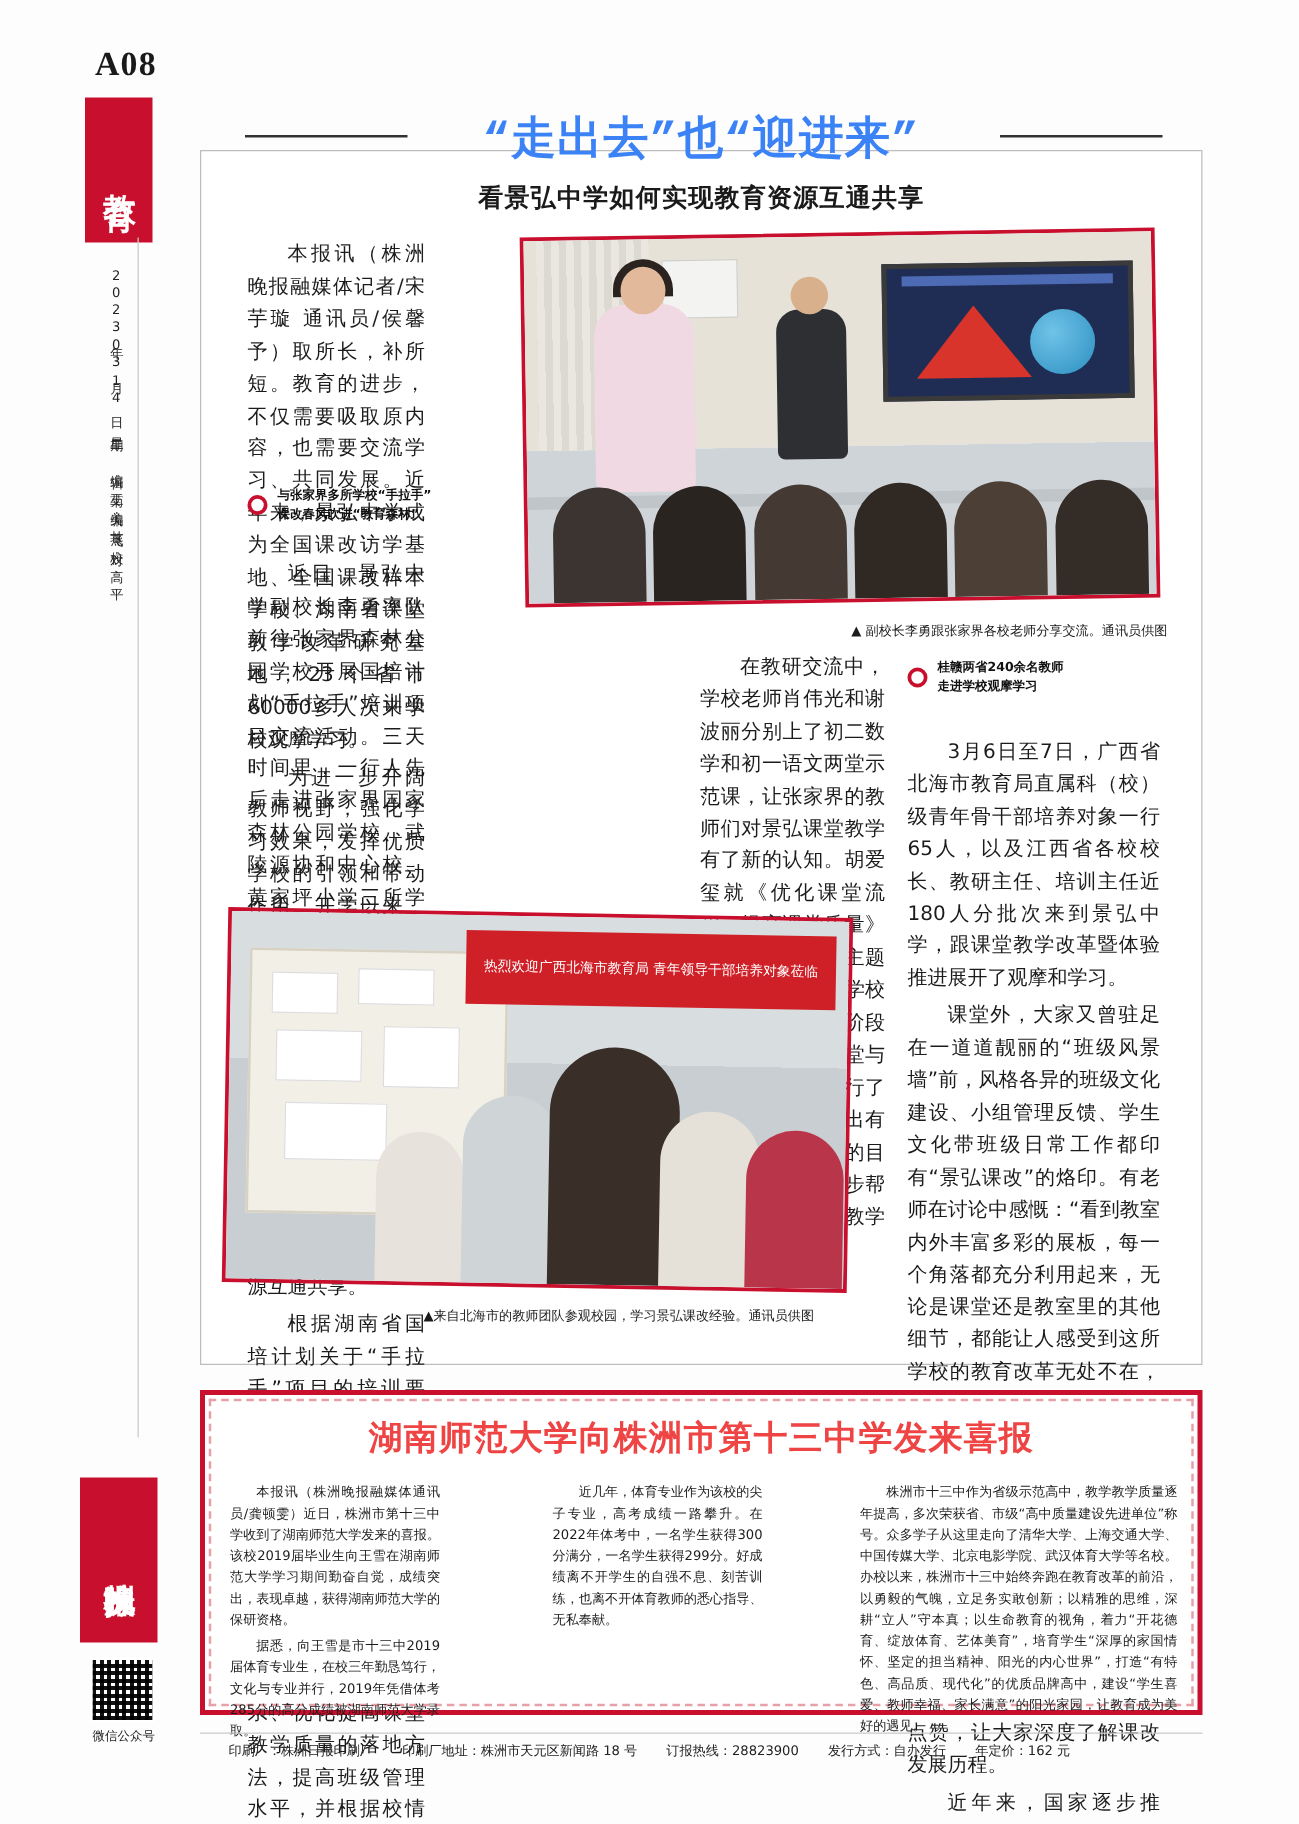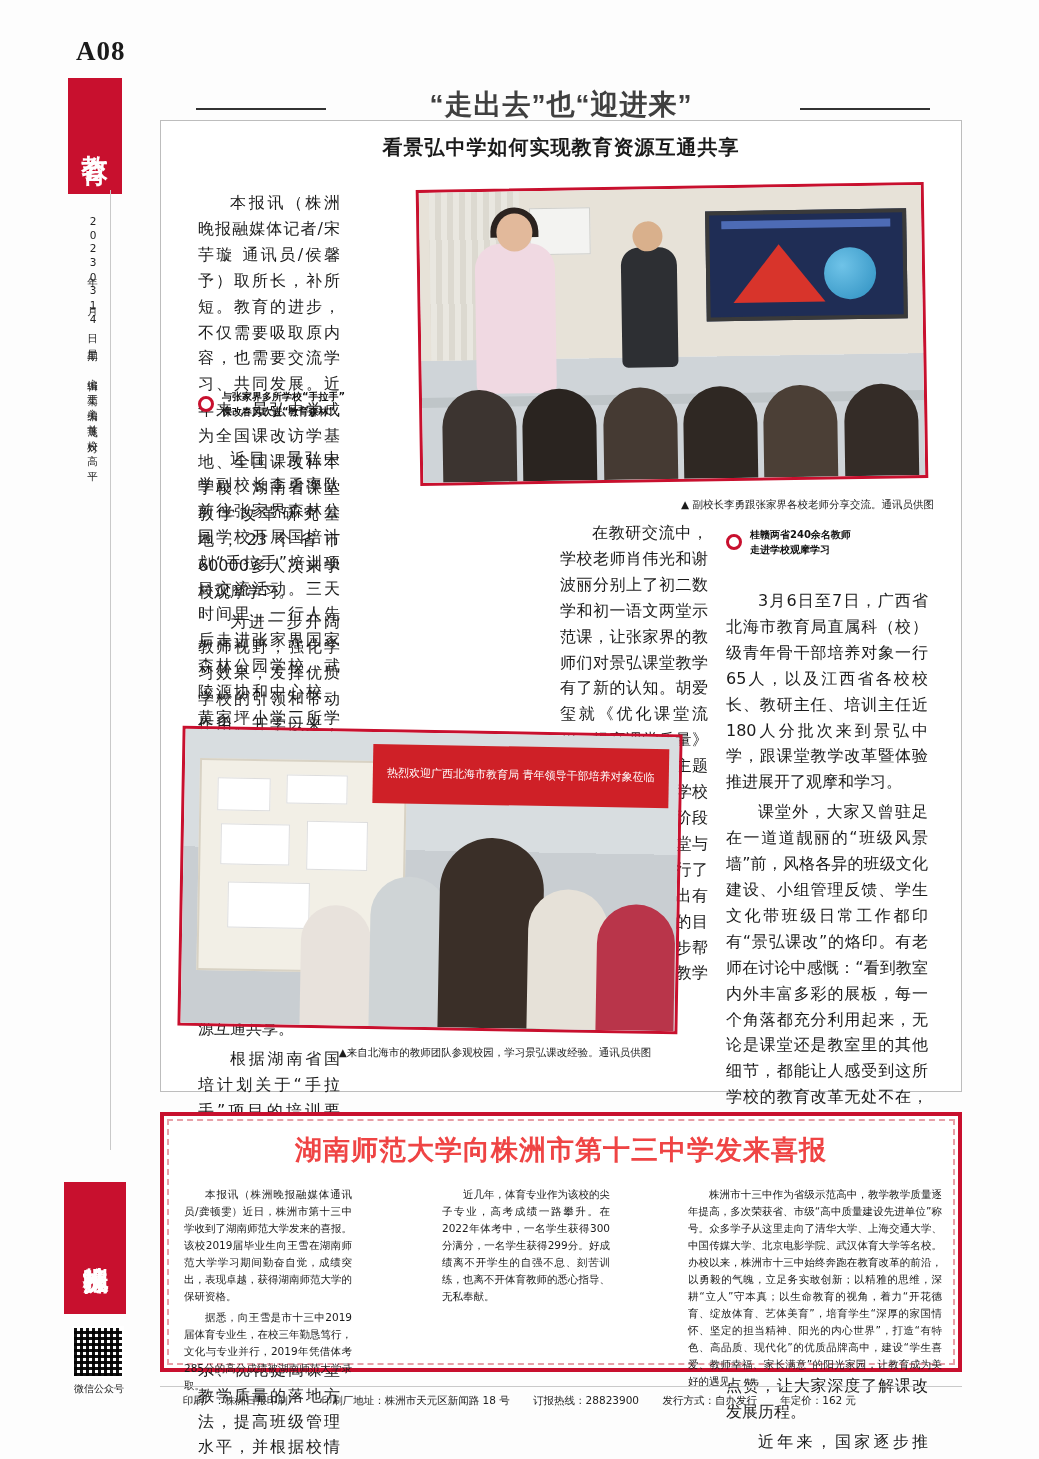--- a/index.html
+++ b/index.html
@@ -72,22 +72,22 @@
   
   .article-frame {
     position:absolute; left:160px; top:120px;
     width:802px; height:972px;
     border:1px solid #bdbdbd;
     background:#fff;
   }
 
   .headline-wrap { position:absolute; left:190px; top:86px; width:742px; text-align:center; }
   .headline {
-    font-family:Liberation Sans, sans-serif;
-    font-size:28px; font-weight:bold; color:#404040; letter-spacing:1px;
+    font-family:Liberation Mono, monospace;
+    font-size:36px; font-weight:bold; color:#3b82f6; letter-spacing:1px;
   }
   .subheadline {
     margin-top:10px;
     font-size:20px; font-weight:bold; color:#1a1a1a; letter-spacing:1px;
   }
   .head-rule-l, .head-rule-r {
     position:absolute; top:108px; height:2px; background:#333;
   }
   .head-rule-l { left:196px; width:130px; }
   .head-rule-r { left:800px; width:130px; }

